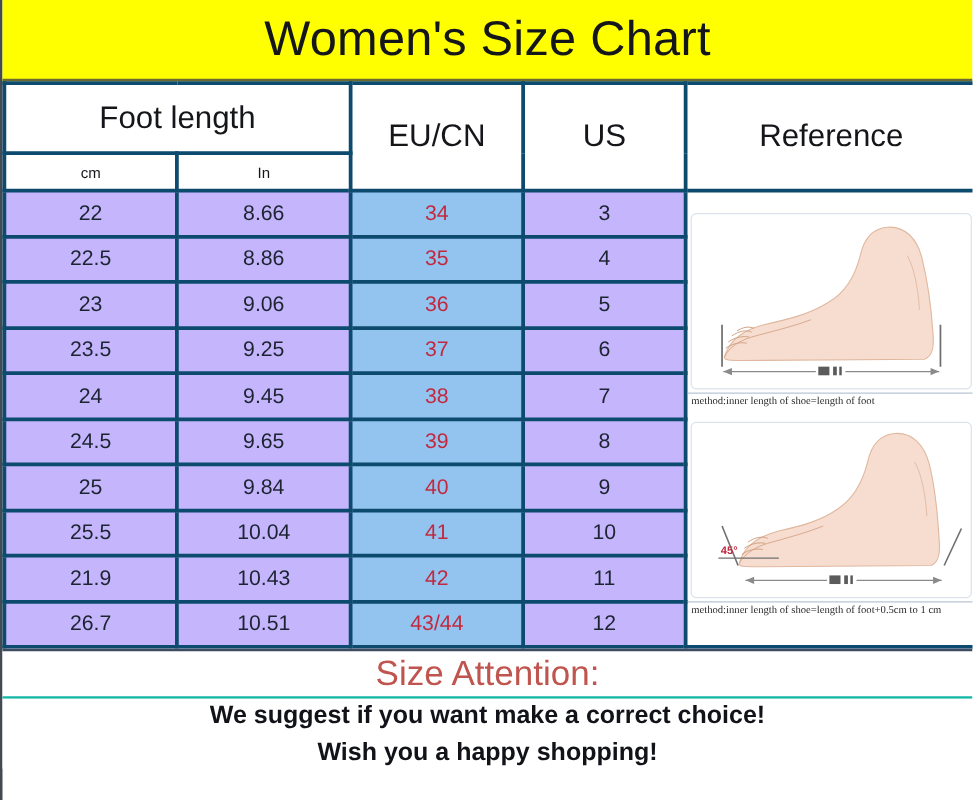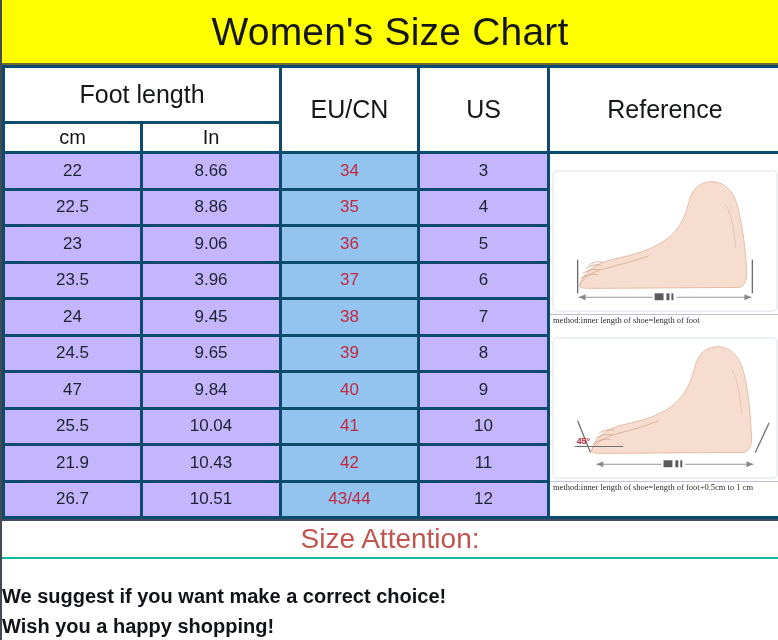--- a/index.html
+++ b/index.html
@@ -56,21 +56,21 @@
 
   .hdr-main {
     height: 53px;
     background: #ffffff;
     font-size: 25px;
     color: #15161a;
   }
   .hdr-sub {
     height: 27px;
     background: #ffffff;
-    font-size: 20px;
+    font-size: 12px;
     color: #15161a;
   }
   .data-cell {
     height: 33.5px;
     background: #c4b5fd;
     font-size: 17px;
     color: #1c2432;
   }
   .eu-cell {
     background: #93c3ef;
@@ -115,22 +115,23 @@
     border-bottom: 2px solid #14b8a6;
     display: flex; align-items: center; justify-content: center;
     background: #ffffff;
     box-sizing: border-box;
   }
   .attention-text {
     font-size: 28px;
     color: #c0544e;
   }
   .notes {
-    padding-top: 24px;
-    background: #ffffff;
+    padding-top: 0;
+    background: #ffffff;
+    text-align: center;
   }
   .note-line {
     font-size: 20px;
     font-weight: bold;
     color: #111318;
     line-height: 26px;
     margin: 0 0 4px 0;
   }
 </style>
 </head>
@@ -228,38 +229,38 @@
         <td class="data-cell">4</td>
       </tr>
       <tr>
         <td class="data-cell">23</td>
         <td class="data-cell">9.06</td>
         <td class="data-cell eu-cell">36</td>
         <td class="data-cell">5</td>
       </tr>
       <tr>
         <td class="data-cell">23.5</td>
-        <td class="data-cell">3.96</td>
+        <td class="data-cell">9.25</td>
         <td class="data-cell eu-cell">37</td>
         <td class="data-cell">6</td>
       </tr>
       <tr>
         <td class="data-cell">24</td>
         <td class="data-cell">9.45</td>
         <td class="data-cell eu-cell">38</td>
         <td class="data-cell">7</td>
       </tr>
       <tr>
         <td class="data-cell">24.5</td>
         <td class="data-cell">9.65</td>
         <td class="data-cell eu-cell">39</td>
         <td class="data-cell">8</td>
       </tr>
       <tr>
-        <td class="data-cell">47</td>
+        <td class="data-cell">25</td>
         <td class="data-cell">9.84</td>
         <td class="data-cell eu-cell">40</td>
         <td class="data-cell">9</td>
       </tr>
       <tr>
         <td class="data-cell">25.5</td>
         <td class="data-cell">10.04</td>
         <td class="data-cell eu-cell">41</td>
         <td class="data-cell">10</td>
       </tr>

